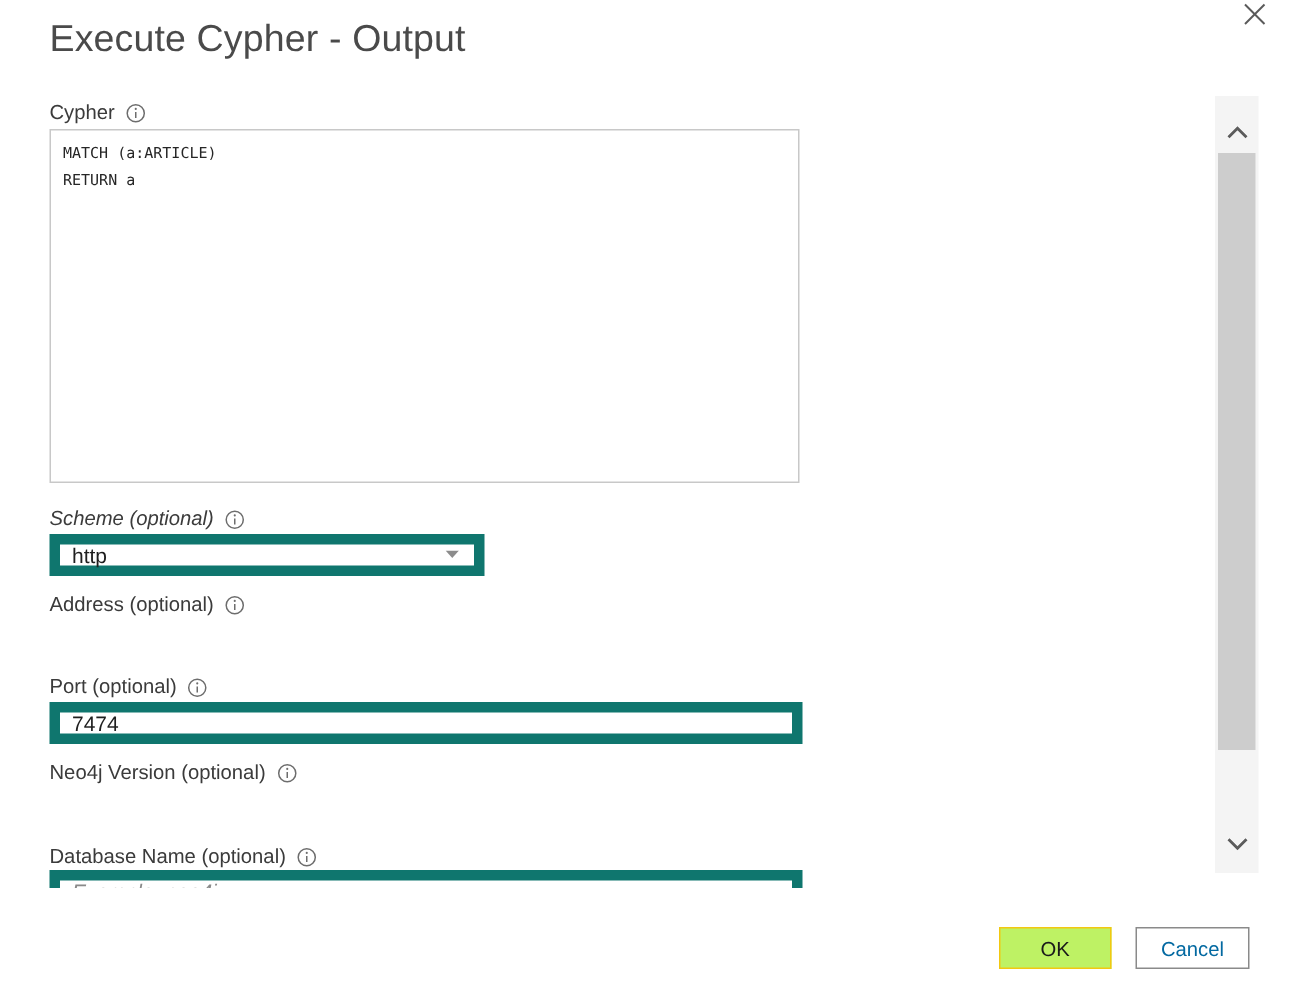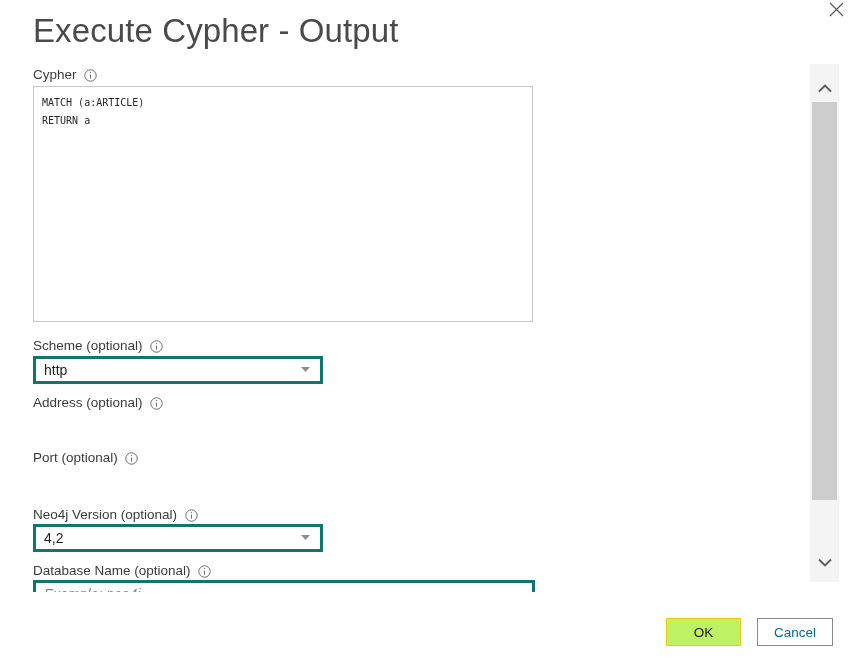--- a/index.html
+++ b/index.html
@@ -29,21 +29,21 @@
     cursor: pointer;
     color: #5a5a5a;
   }
   .close-btn svg { display: block; }
 
   
   .dialog-title {
     position: absolute;
     left: 33px;
     top: 12px;
-    font-size: 33px;
+    font-size: 25px;
     font-weight: 400;
     color: #4a4a4a;
     letter-spacing: 0.1px;
     white-space: nowrap;
   }
 
   
   .content {
     position: absolute;
     left: 0;
@@ -89,29 +89,29 @@
   .cypher-text {
     margin: 0;
     padding: 7px 8px 0 8px;
     font-family: "DejaVu Sans Mono", "Liberation Mono", monospace;
     font-size: 10px;
     line-height: 18px;
     color: #262626;
     white-space: pre;
   }
 
-  .lbl-scheme   { position: absolute; left: 33px; top: 277px; }
+  .lbl-scheme   { position: absolute; left: 33px; top: 277px; font-style: italic; }
   .lbl-address  { position: absolute; left: 33px; top: 334px; justify-content: center; }
   .lbl-port     { position: absolute; left: 33px; top: 389px; }
   .lbl-version  { position: absolute; left: 33px; top: 446px; }
   .lbl-database { position: absolute; left: 33px; top: 502px; }
 
   .input-box {
     position: absolute;
-    border: 3px solid #0f766e;
+    border: 7px solid #0f766e;
     background: #ffffff;
     height: 28px;
     box-sizing: border-box;
     display: flex;
     align-items: center;
     font-size: 14px;
     color: #1f1f1f;
     padding: 0 8px;
   }
   .input-text { line-height: 1; }
@@ -267,37 +267,32 @@
   <div class="field-label lbl-port">
     <span>Port (optional)</span>
     <span class="info-icon">
       <svg width="13" height="13" viewBox="0 0 13 13" fill="none" stroke="currentColor" stroke-width="1">
         <circle cx="6.5" cy="6.5" r="5.7"></circle>
         <circle cx="6.5" cy="3.6" r="0.7" fill="currentColor" stroke="none"></circle>
         <line x1="6.5" y1="5.6" x2="6.5" y2="9.6"></line>
       </svg>
     </span>
   </div>
+  <div class="input-box fld-port">
+    <span class="input-text">7474</span>
+  </div>
 
   <div class="field-label lbl-version">
     <span>Neo4j Version (optional)</span>
     <span class="info-icon">
       <svg width="13" height="13" viewBox="0 0 13 13" fill="none" stroke="currentColor" stroke-width="1">
         <circle cx="6.5" cy="6.5" r="5.7"></circle>
         <circle cx="6.5" cy="3.6" r="0.7" fill="currentColor" stroke="none"></circle>
         <line x1="6.5" y1="5.6" x2="6.5" y2="9.6"></line>
       </svg>
-    </span>
-  </div>
-  <div class="input-box select-box fld-version">
-    <span class="input-text">4,2</span>
-    <span class="caret">
-      <svg width="9" height="6" viewBox="0 0 9 6">
-          <path d="M0 0 L9 0 L4.5 5 Z" fill="currentColor"></path>
-        </svg>
     </span>
   </div>
 
   <div class="field-label lbl-database">
     <span>Database Name (optional)</span>
     <span class="info-icon">
       <svg width="13" height="13" viewBox="0 0 13 13" fill="none" stroke="currentColor" stroke-width="1">
         <circle cx="6.5" cy="6.5" r="5.7"></circle>
         <circle cx="6.5" cy="3.6" r="0.7" fill="currentColor" stroke="none"></circle>
         <line x1="6.5" y1="5.6" x2="6.5" y2="9.6"></line>

